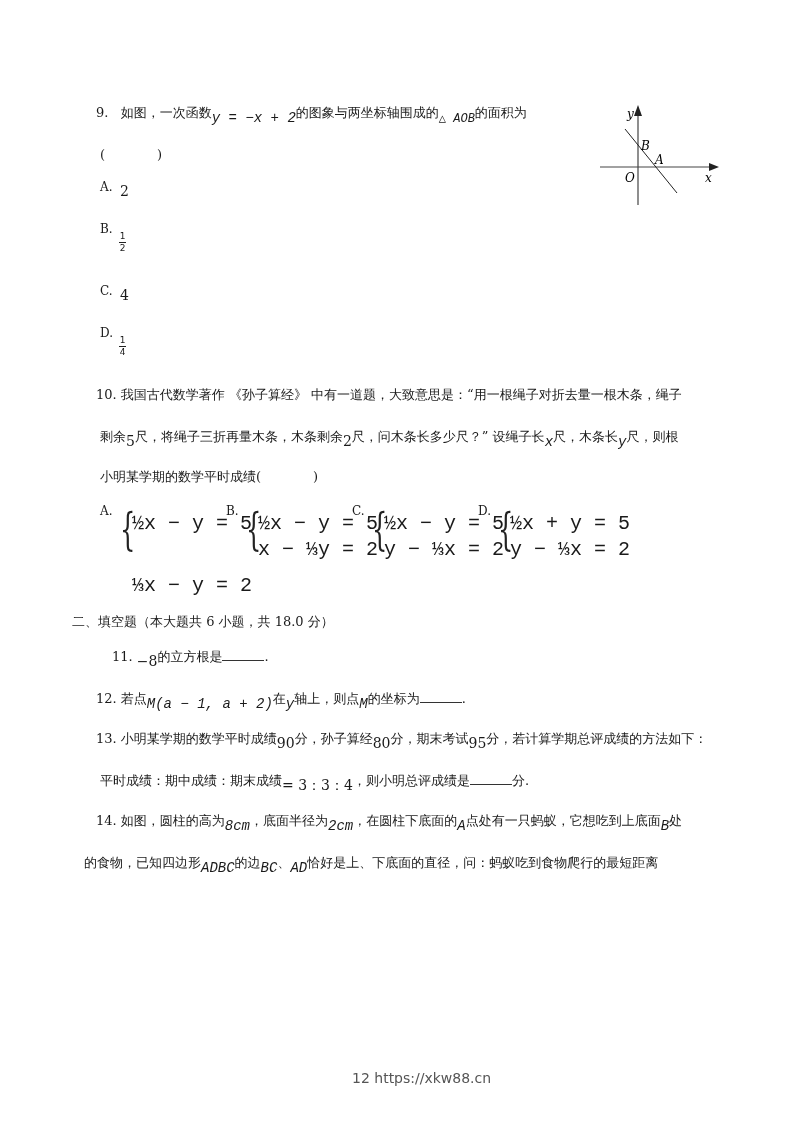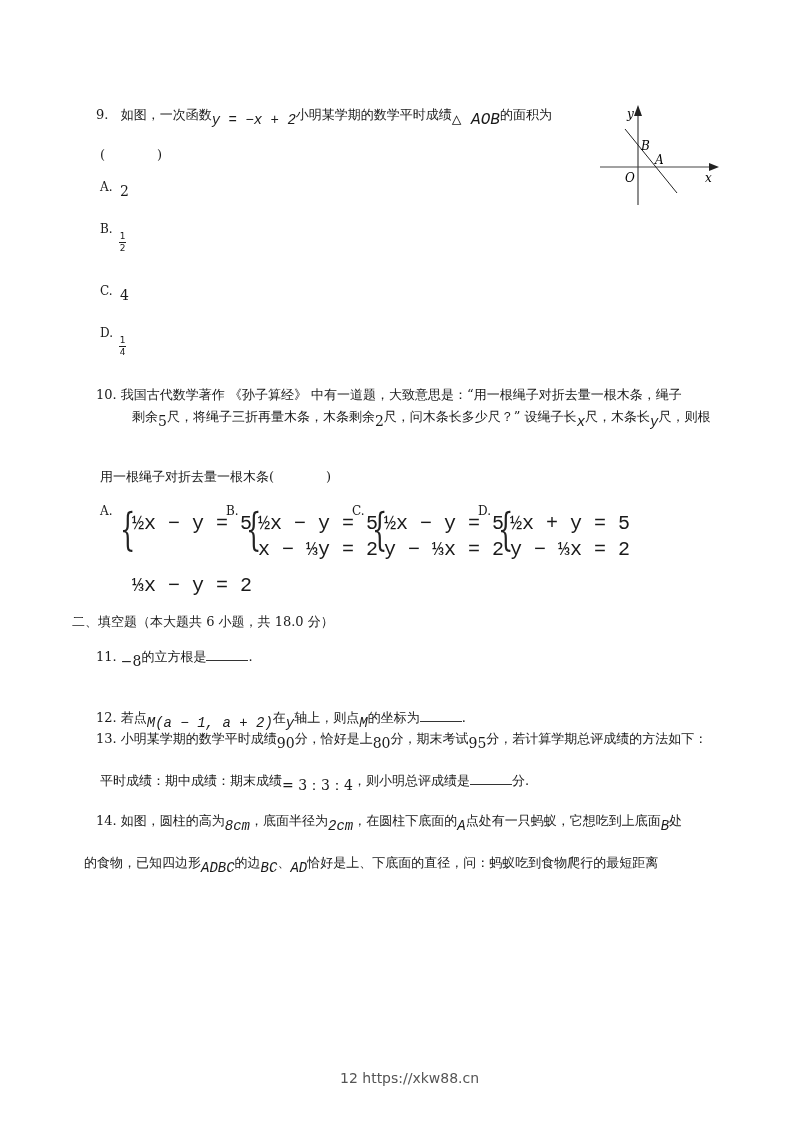--- a/index.html
+++ b/index.html
@@ -2,36 +2,36 @@
 <html><head>
 <meta charset="utf-8">
 <style>
   html, body { margin: 0; padding: 0; background: #ffffff; }
   body { width: 793px; height: 1122px; position: relative; overflow: hidden;
          font-family: "DejaVu Serif", "Liberation Serif", serif; color: #1a1a1a; font-size: 13px; }
   .abs { position: absolute; white-space: nowrap; }
   .math { font-family: Liberation Mono, monospace; font-style: italic; font-size: 14px; }
   .mathup { font-family: "DejaVu Serif", "Liberation Serif", serif; font-size: 14px; }
   .sub { position: relative; top: 5px; }
-  .small { font-size: 16px; }
+  .small { font-size: 12px; }
   .frac { display: inline-flex; flex-direction: column; align-items: center; font-size: 9px; line-height: 9px; vertical-align: middle; font-family: "DejaVu Sans", sans-serif; }
   .frac .bar { border-top: 1px solid #222; width: 7px; margin: 1px 0; }
   .opt-label { font-size: 12px; }
   .system { position: absolute; }
   .brace { position: absolute; left: 0; top: -2px; font-size: 44px; line-height: 44px; font-family: "DejaVu Serif", serif; transform: scaleX(0.55); transform-origin: left; color:#222; }
   .eq { position: absolute; left: 12px; white-space: nowrap; font-size: 20px; font-family: Liberation Mono, monospace; }
   .footer { font-family: "DejaVu Sans", sans-serif; font-size: 14px; color: #555; }
   .blank { display: inline-block; border-bottom: 1px solid #333; width: 42px; height: 12px; vertical-align: baseline; }
 </style>
 </head>
 <body>
 
 <div class="abs" style="left:96px; top:104px;">
   <span>9.</span>&nbsp;&nbsp;
-  <span>如图，一次函数</span><span class="math sub">y = −x + 2</span><span>小明某学期的数学平时成绩</span><span class="math sub small">△ AOB</span><span>的面积为</span>
+  <span>如图，一次函数</span><span class="math sub">y = −x + 2</span><span>的图象与两坐标轴围成的</span><span class="math sub small">△ AOB</span><span>的面积为</span>
 </div>
 <div class="abs" style="left:100px; top:146px;">(　　　　)</div>
 
 <div class="abs opt-label" style="left:100px; top:180px;">A.</div>
 <div class="abs mathup" style="left:120px; top:183px;">2</div>
 
 <div class="abs opt-label" style="left:100px; top:222px;">B.</div>
 <div class="abs" style="left:119px; top:232px;">
   <span class="frac">
       <span>1</span>
@@ -59,24 +59,24 @@
   <polygon points="43,5 39,16 47,16" fill="#222"></polygon>
   <line x1="30" y1="29" x2="82" y2="93" stroke="#222" stroke-width="1"></line>
   <text x="32" y="18" font-style="italic" font-size="12" font-family="DejaVu Serif, serif">y</text>
   <text x="110" y="82" font-style="italic" font-size="12" font-family="DejaVu Serif, serif">x</text>
   <text x="30" y="82" font-style="italic" font-size="12" font-family="DejaVu Serif, serif">O</text>
   <text x="60" y="64" font-style="italic" font-size="12" font-family="DejaVu Serif, serif">A</text>
   <text x="46" y="50" font-style="italic" font-size="12" font-family="DejaVu Serif, serif">B</text>
 </svg>
 
 <div class="abs" style="left:96px; top:386px;">10. 我国古代数学著作 《孙子算经》 中有一道题，大致意思是：“用一根绳子对折去量一根木条，绳子</div>
-<div class="abs" style="left:100px; top:408px;margin-left:32px;">
+<div class="abs" style="left:100px; top:428px;">
   <span>剩余</span><span class="mathup sub">5</span><span>尺，将绳子三折再量木条，木条剩余</span><span class="mathup sub">2</span><span>尺，问木条长多少尺？” 设绳子长</span><span class="math sub">x</span><span>尺，木条长</span><span class="math sub">y</span><span>尺，则根</span>
 </div>
-<div class="abs" style="left:100px; top:468px;">用一根绳子对折去量一根木条(　　　　)</div>
+<div class="abs" style="left:100px; top:468px;">小明某学期的数学平时成绩(　　　　)</div>
 
 <div class="abs opt-label" style="left:100px; top:504px;">A.</div>
 <div class="system" style="left:120px; top:510px; width:100px; height:50px;">
   <span class="brace">{</span>
   <span class="eq" style="top:2px;">½x − y = 5</span>
   <span class="eq" style="top:28px;margin-top:36px;">⅓x − y = 2</span>
 </div>
 
 <div class="abs opt-label" style="left:226px; top:504px;">B.</div>
 <div class="system" style="left:246px; top:510px; width:100px; height:50px;">
@@ -94,35 +94,35 @@
 
 <div class="abs opt-label" style="left:478px; top:504px;">D.</div>
 <div class="system" style="left:498px; top:510px; width:100px; height:50px;">
   <span class="brace">{</span>
   <span class="eq" style="top:2px;">½x + y = 5</span>
   <span class="eq" style="top:28px;">y − ⅓x = 2</span>
 </div>
 
 <div class="abs" style="left:72px; top:613px;">二、填空题（本大题共 6 小题，共 18.0 分）</div>
 
-<div class="abs" style="left:96px; top:648px;">
+<div class="abs" style="left:112px; top:648px;">
   <span>11.</span>&nbsp;<span class="mathup sub">−8</span><span>的立方根是</span><span class="blank"></span><span>.</span>
 </div>
 
-<div class="abs" style="left:96px; top:690px;margin-top:19px;">
+<div class="abs" style="left:96px; top:690px;">
   <span>12. 若点</span><span class="math sub">M(a − 1, a + 2)</span><span>在</span><span class="math sub">y</span><span>轴上，则点</span><span class="math sub">M</span><span>的坐标为</span><span class="blank"></span><span>.</span>
 </div>
 
 <div class="abs" style="left:96px; top:730px;">
-  <span>13. 小明某学期的数学平时成绩</span><span class="mathup sub">90</span><span>分，恰好是上</span><span class="mathup sub">80</span><span>分，期末考试</span><span class="mathup sub">95</span><span>分，若计算学期总评成绩的方法如下：</span>
+  <span>13. 小明某学期的数学平时成绩</span><span class="mathup sub">90</span><span>分，孙子算经</span><span class="mathup sub">80</span><span>分，期末考试</span><span class="mathup sub">95</span><span>分，若计算学期总评成绩的方法如下：</span>
 </div>
 <div class="abs" style="left:100px; top:772px;">
   <span>平时成绩：期中成绩：期末成绩</span><span class="mathup sub">= 3：3：4</span><span>，则小明总评成绩是</span><span class="blank"></span><span>分.</span>
 </div>
 
 <div class="abs" style="left:96px; top:812px;">
   <span>14. 如图，圆柱的高为</span><span class="math sub">8cm</span><span>，底面半径为</span><span class="math sub">2cm</span><span>，在圆柱下底面的</span><span class="math sub">A</span><span>点处有一只蚂蚁，它想吃到上底面</span><span class="math sub">B</span><span>处</span>
 </div>
 <div class="abs" style="left:84px; top:854px;">
   <span>的食物，已知四边形</span><span class="math sub">ADBC</span><span>的边</span><span class="math sub">BC</span><span>、</span><span class="math sub">AD</span><span>恰好是上、下底面的直径，问：蚂蚁吃到食物爬行的最短距离</span>
 </div>
 
-<div class="abs footer" style="left:340px; top:1070px;">12 https://xkw88.cn</div>
+<div class="abs footer" style="left:352px; top:1070px;">12 https://xkw88.cn</div>
 
 </body></html>

